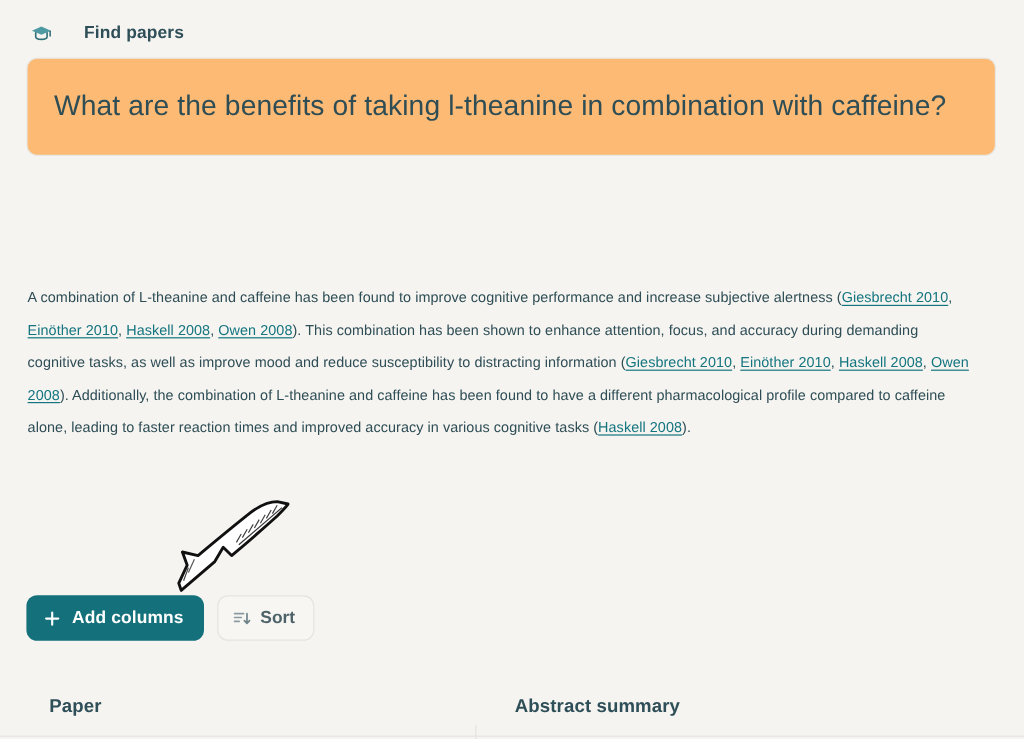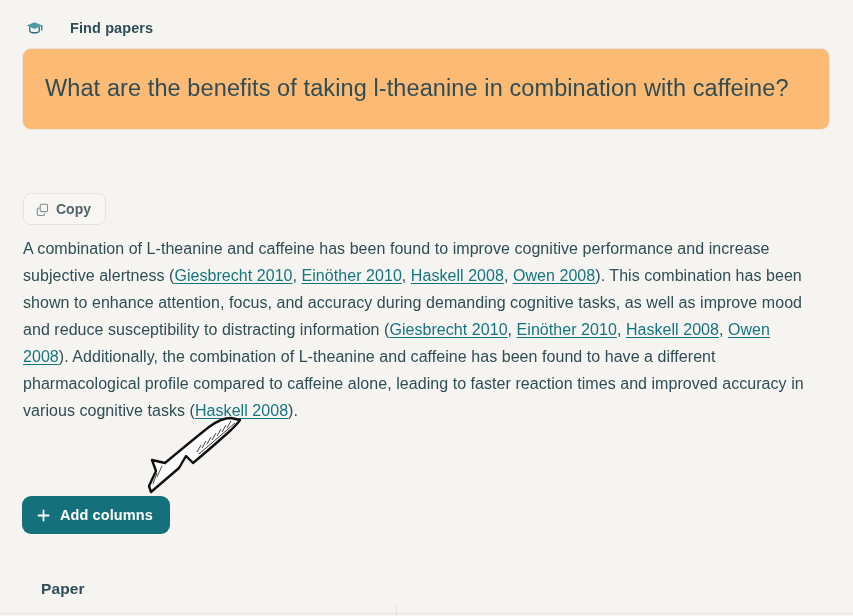--- a/index.html
+++ b/index.html
@@ -96,21 +96,21 @@
     font-weight: 600;
     color: #50646b;
   }
 
   
   .summary-body {
     position: absolute;
     left: 23px;
     top: 235px;
     width: 790px;
-    font-size: 16px;
+    font-size: 12px;
     line-height: 27px;
     color: #2e4d55;
     letter-spacing: 0.05px;
   }
   .summary-body a,
   .cite {
     color: #14757f;
     text-decoration: underline;
     text-underline-offset: 2px;
     cursor: pointer;
@@ -223,29 +223,20 @@
     </svg>
   </span>
   <span class="topbar-label">Find papers</span>
 </div>
 
 <div class="question-card">
   <div class="question-text">What are the benefits of taking l-theanine in combination with caffeine?</div>
 </div>
 
 <div class="summary-row">
-  <div class="copy-button">
-    <span>
-      <svg class="copy-icon" viewBox="0 0 16 16" fill="none">
-        <rect x="5.2" y="1.6" width="9" height="9" rx="1.6" stroke="#7b8c92" stroke-width="1.3"></rect>
-        <path d="M10.6 12.6v1.1a1.6 1.6 0 0 1-1.6 1.6H3.2a1.6 1.6 0 0 1-1.6-1.6V7.9a1.6 1.6 0 0 1 1.6-1.6h1.1" stroke="#7b8c92" stroke-width="1.3" fill="none"></path>
-      </svg>
-    </span>
-    <span class="copy-label">Copy</span>
-  </div>
 </div>
 
 <div class="summary-body"><span>A combination of L-theanine and caffeine has been found to improve cognitive performance and increase subjective alertness (</span><a class="cite">Giesbrecht 2010</a><span>, </span><a class="cite">Einöther 2010</a><span>, </span><a class="cite">Haskell 2008</a><span>, </span><a class="cite">Owen 2008</a><span>). This combination has been shown to enhance attention, focus, and accuracy during demanding cognitive tasks, as well as improve mood and reduce susceptibility to distracting information (</span><a class="cite">Giesbrecht 2010</a><span>, </span><a class="cite">Einöther 2010</a><span>, </span><a class="cite">Haskell 2008</a><span>, </span><a class="cite">Owen 2008</a><span>). Additionally, the combination of L-theanine and caffeine has been found to have a different pharmacological profile compared to caffeine alone, leading to faster reaction times and improved accuracy in various cognitive tasks (</span><a class="cite">Haskell 2008</a><span>).</span></div>
 
 <svg class="sketch-arrow" viewBox="0 0 105 82" fill="none">
   <path d="M97 4 C96 6 93 9 88 14 C78 23 62 37 50 47 L43 40 L36 52 L8 76 L6 70 L13 55 L9 44 L22 47 C34 37 52 22 66 11 C74 5 82 2 88 2 Z" fill="#ffffff" stroke="#111111" stroke-width="2.4" stroke-linejoin="round" stroke-linecap="round"></path>
   <path d="M92 7 C84 14 70 26 56 38" stroke="#111111" stroke-width="1" opacity="0.85"></path>
   <path d="M88 5 L84 12 M83 9 L79 16 M78 13 L74 20 M73 17 L69 24 M68 21 L64 28 M63 25 L59 32 M58 29 L54 36" stroke="#111111" stroke-width="1" opacity="0.8"></path>
   <path d="M14 57 L10 68" stroke="#111111" stroke-width="1" opacity="0.8"></path>
   <path d="M19 50 L14 61" stroke="#111111" stroke-width="1" opacity="0.7"></path>
@@ -254,20 +245,30 @@
 <div class="action-row">
   <div class="btn btn-primary">
     <span>
       <svg class="icon-sm" viewBox="0 0 16 16" fill="none">
         <path d="M8 2.6v10.8M2.6 8h10.8" stroke="#ffffff" stroke-width="1.9" stroke-linecap="round"></path>
       </svg>
     </span>
     <span class="btn-label">Add columns</span>
   </div>
 
+  <div class="btn btn-secondary">
+    <span>
+      <svg class="icon-sm" viewBox="0 0 16 16" fill="none">
+        <path d="M1.6 3.5h8M1.6 7h6M1.6 10.5h4" stroke="#8a9aa0" stroke-width="1.5" stroke-linecap="round"></path>
+        <path d="M12.6 3.6v8.4M10.3 9.8l2.3 2.4 2.3-2.4" stroke="#6e8389" stroke-width="1.5" stroke-linecap="round" stroke-linejoin="round"></path>
+      </svg>
+    </span>
+    <span class="btn-label">Sort</span>
+  </div>
 
 </div>
 
 <div class="table-head">
   <div class="th th-paper">Paper</div>
+  <div class="th th-abstract">Abstract summary</div>
 </div>
 <div class="col-divider"></div>
 <div class="table-divider"></div>
 
 </body></html>

